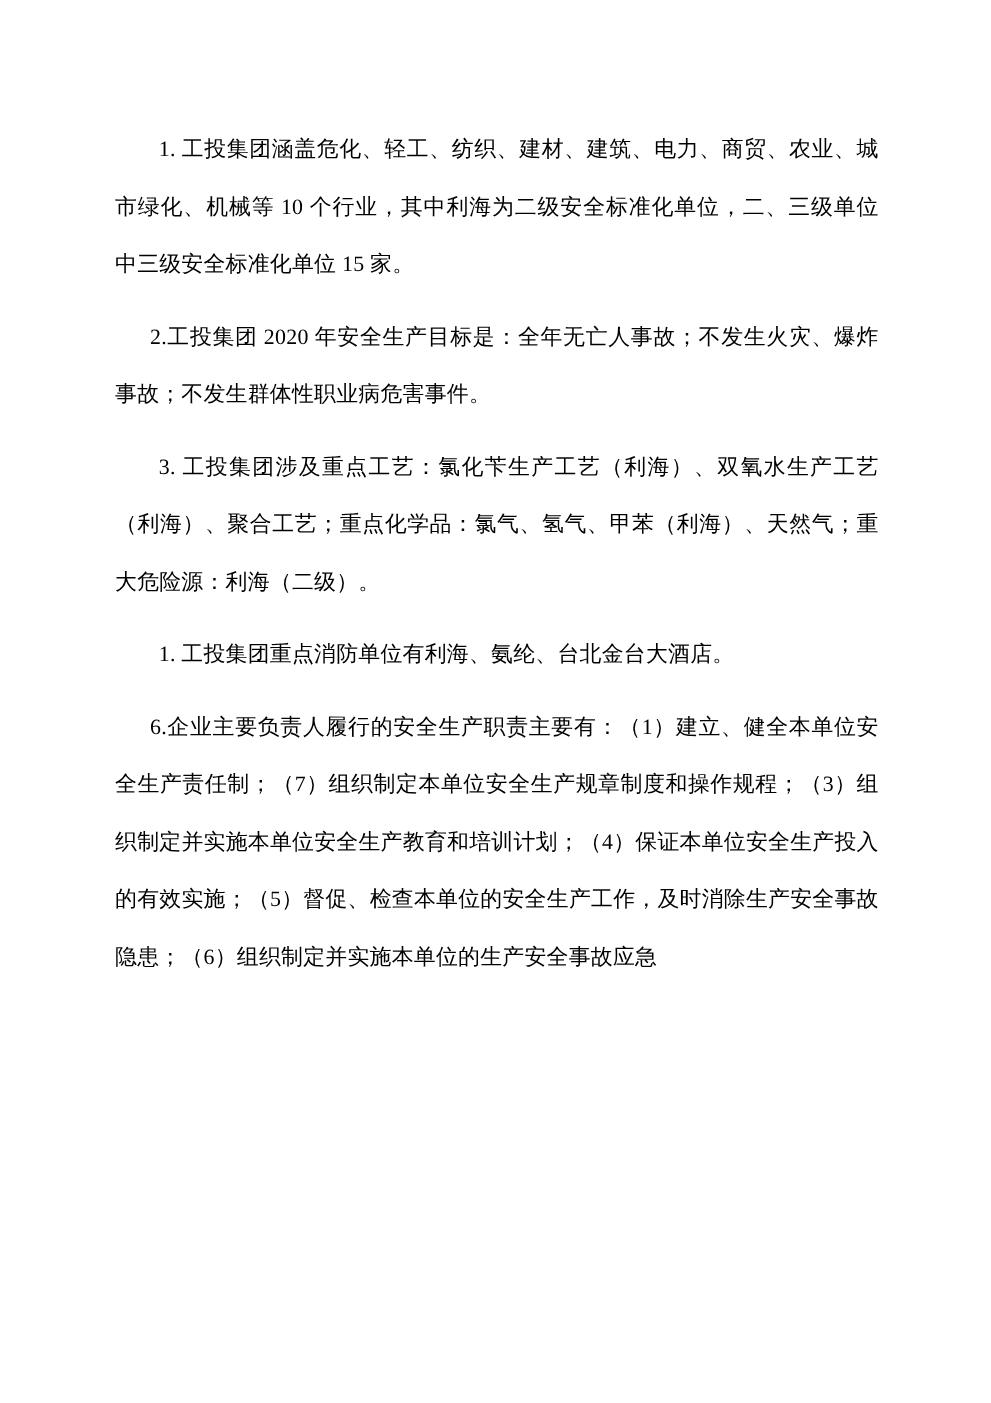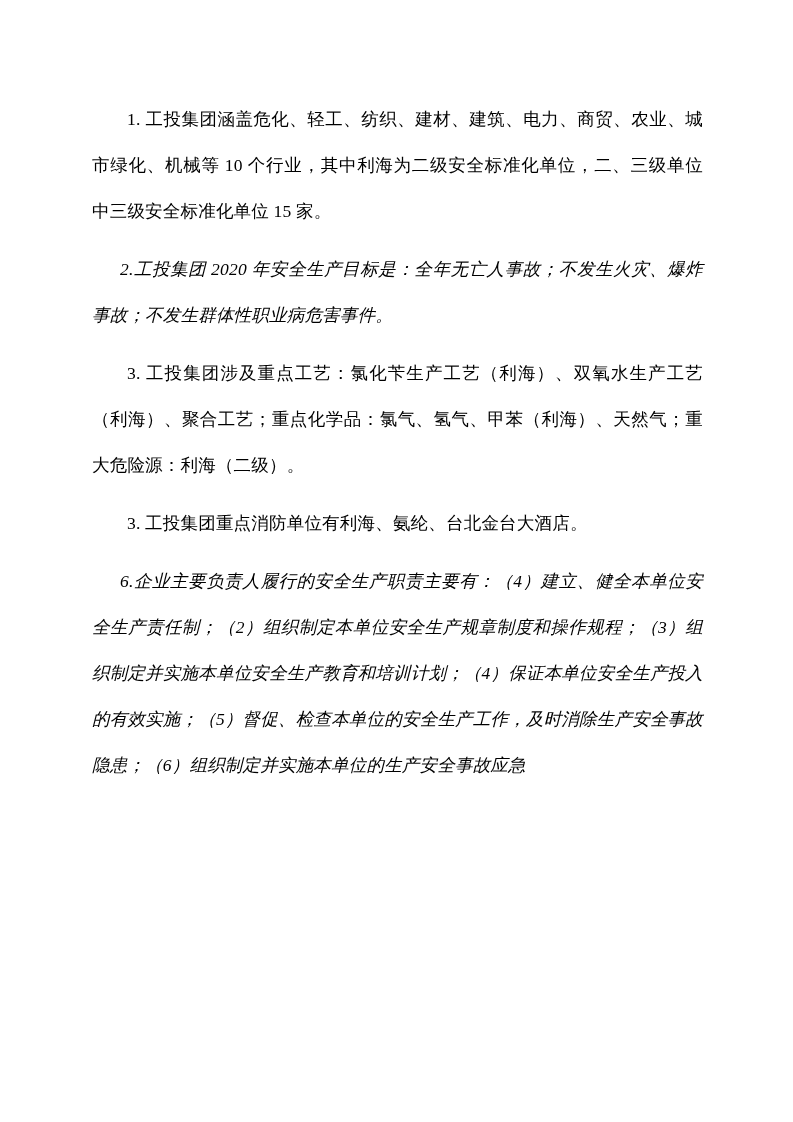--- a/index.html
+++ b/index.html
@@ -30,21 +30,20 @@
     text-align: justify;
     text-justify: inter-ideograph;
     word-break: break-all;
     letter-spacing: 0.2px;
   }
   p.para.indent {
     text-indent: 2em;
   }
   p.para.indent-small {
     text-indent: 1.6em;
-    font-style: italic;
   }
   .highlight-red {
     color: #ff0000;
   }
 </style>
 </head>
 <body>
 
 <div class="page">
   <div class="doc-body">
@@ -55,22 +54,22 @@
 
     <p class="para indent-small">
       <span>2.工投集团 2020 年安全生产目标是：全年无亡人事故；不发生火灾、爆炸事故；不发生群体性职业病危害事件。</span>
     </p>
 
     <p class="para indent">
       <span>3. 工投集团涉及重点工艺：氯化苄生产工艺（利海）、双氧水生产工艺（利海）、聚合工艺；重点化学品：氯气、氢气、甲苯（利海）、天然气；重大危险源：利海（二级）。</span>
     </p>
 
     <p class="para indent">
-      <span>3. 工投集团重点消防单位有利海、氨纶、台北金台大酒店。</span>
+      <span>1. 工投集团重点消防单位有利海、氨纶、台北金台大酒店。</span>
     </p>
 
 
     <p class="para indent-small">
-      <span>6.企业主要负责人履行的安全生产职责主要有：（4）建立、健全本单位安全生产责任制；（2）组织制定本单位安全生产规章制度和操作规程；（3）组织制定并实施本单位安全生产教育和培训计划；（4）保证本单位安全生产投入的有效实施；（5）督促、检查本单位的安全生产工作，及时消除生产安全事故隐患；（6）组织制定并实施本单位的生产安全事故应急</span>
+      <span>6.企业主要负责人履行的安全生产职责主要有：（1）建立、健全本单位安全生产责任制；（7）组织制定本单位安全生产规章制度和操作规程；（3）组织制定并实施本单位安全生产教育和培训计划；（4）保证本单位安全生产投入的有效实施；（5）督促、检查本单位的安全生产工作，及时消除生产安全事故隐患；（6）组织制定并实施本单位的生产安全事故应急</span>
     </p>
 
   </div>
 </div>
 
 </body></html>

